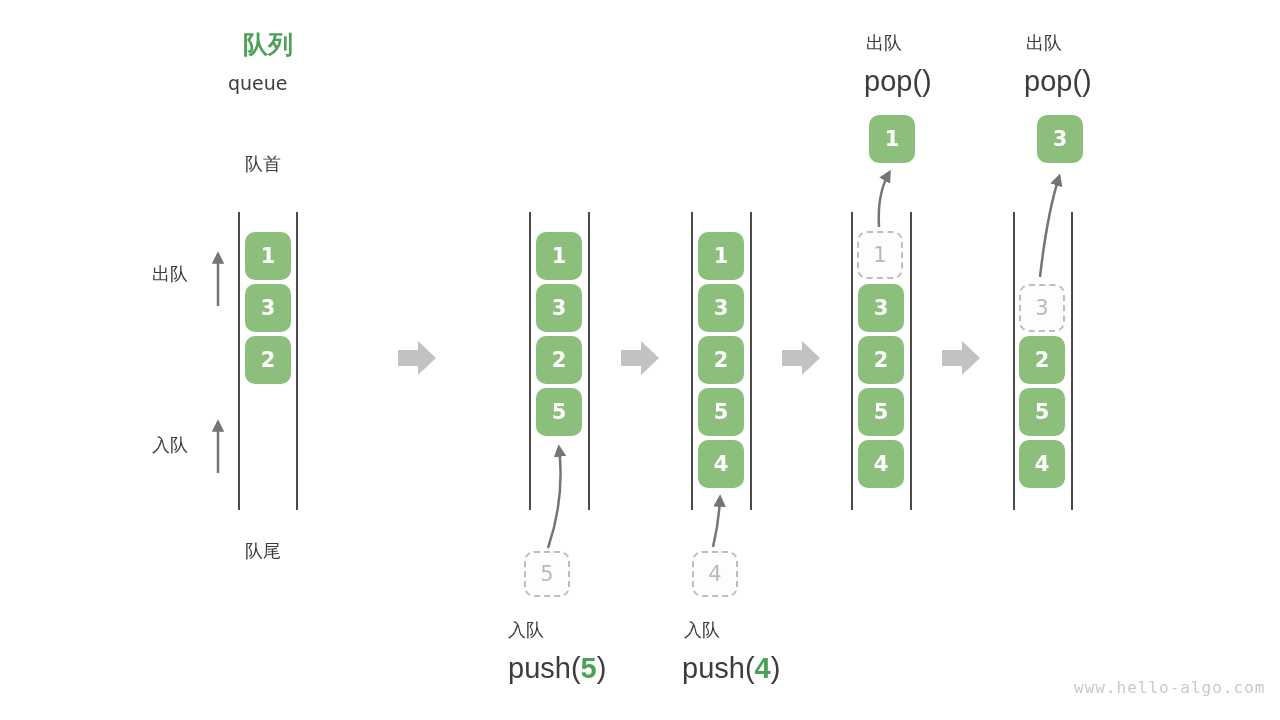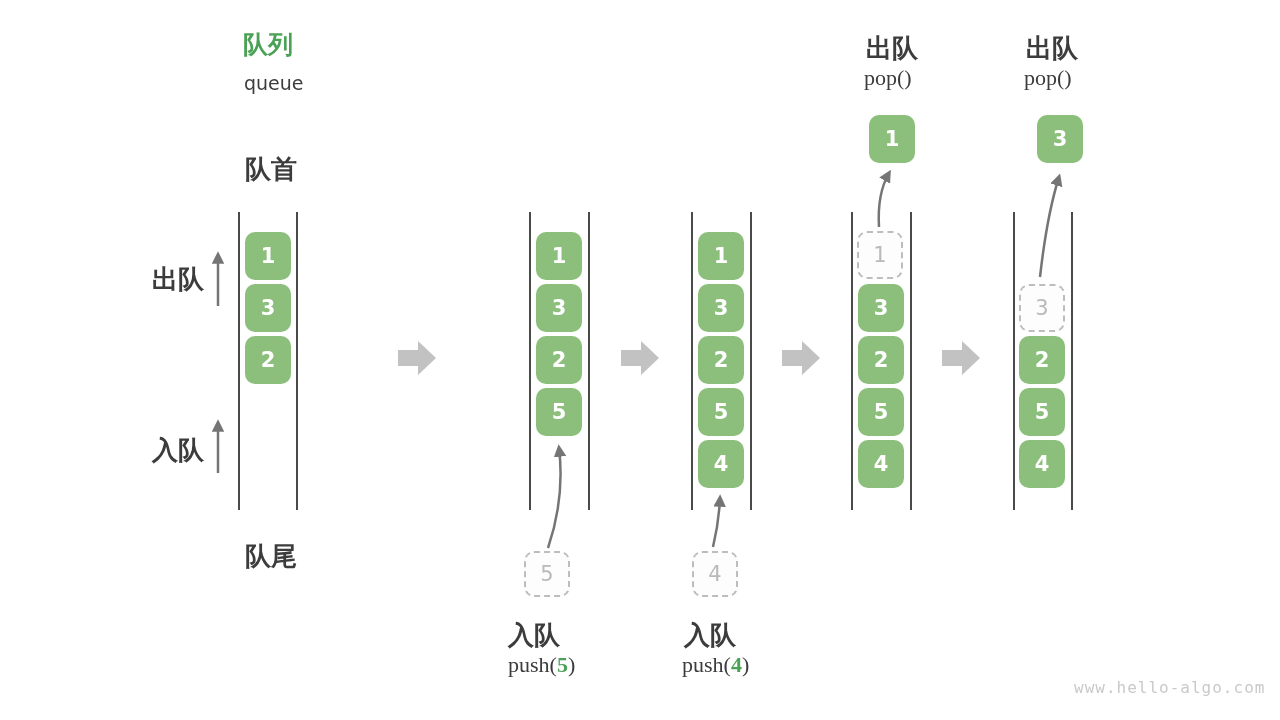--- a/index.html
+++ b/index.html
@@ -15,24 +15,24 @@
   }
   * { margin:0; padding:0; box-sizing:border-box; }
   html,body { background:#fff; }
   #stage {
     position:relative; width:1280px; height:720px; overflow:hidden;
     background:#fff; font-family:"DejaVu Sans", sans-serif;
   }
   .abs { position:absolute; }
   .title-zh { font-size:25px; font-weight:700; color:var(--green-text); }
   .title-en { font-size:19px; color:var(--dark-text); }
-  .cjk-label { font-size:26px; font-weight:700; color:var(--dark-text); white-space:nowrap; }
+  .cjk-label { font-size:18px; font-weight:400; color:var(--dark-text); white-space:nowrap; }
   .code {
-    font-family:Liberation Serif, serif;
-    font-size:22px; color:var(--dark-text); white-space:nowrap;
+    font-family:Liberation Sans, sans-serif;
+    font-size:29px; color:var(--dark-text); white-space:nowrap;
   }
   .code .arg { color:var(--green-text); font-weight:700; }
   .vline {
     position:absolute; top:212px; width:2px; height:298px;
     background:var(--wall-line);
   }
   .qbox {
     position:absolute; width:46px; height:48px; border-radius:10px;
     background:var(--green-box); color:#ffffff;
     font-size:21px; font-weight:700;
@@ -51,21 +51,21 @@
     font-family:"DejaVu Sans Mono", monospace; font-size:16px;
     color:var(--watermark); letter-spacing:1px;
   }
 </style>
 </head>
 <body>
 
 <div id="stage">
 
   <div class="abs title-zh" style="left:243px;top:28px">队列</div>
-  <div class="abs title-en" style="left:244px;top:72px">queue</div>
+  <div class="abs title-en" style="left:228px;top:72px">queue</div>
   <div class="abs cjk-label" style="left:245px;top:152px">队首</div>
   <div class="abs cjk-label" style="left:245px;top:539px">队尾</div>
   <div class="abs cjk-label" style="left:152px;top:262px">出队</div>
   <div class="abs cjk-label" style="left:152px;top:433px">入队</div>
 
   <div>
     <div class="vline" style="left:238px"></div>
     <div class="vline" style="left:296px"></div>
     <div class="qbox" style="left:245px;top:232px">1</div>
     <div class="qbox" style="left:245px;top:284px">3</div>

